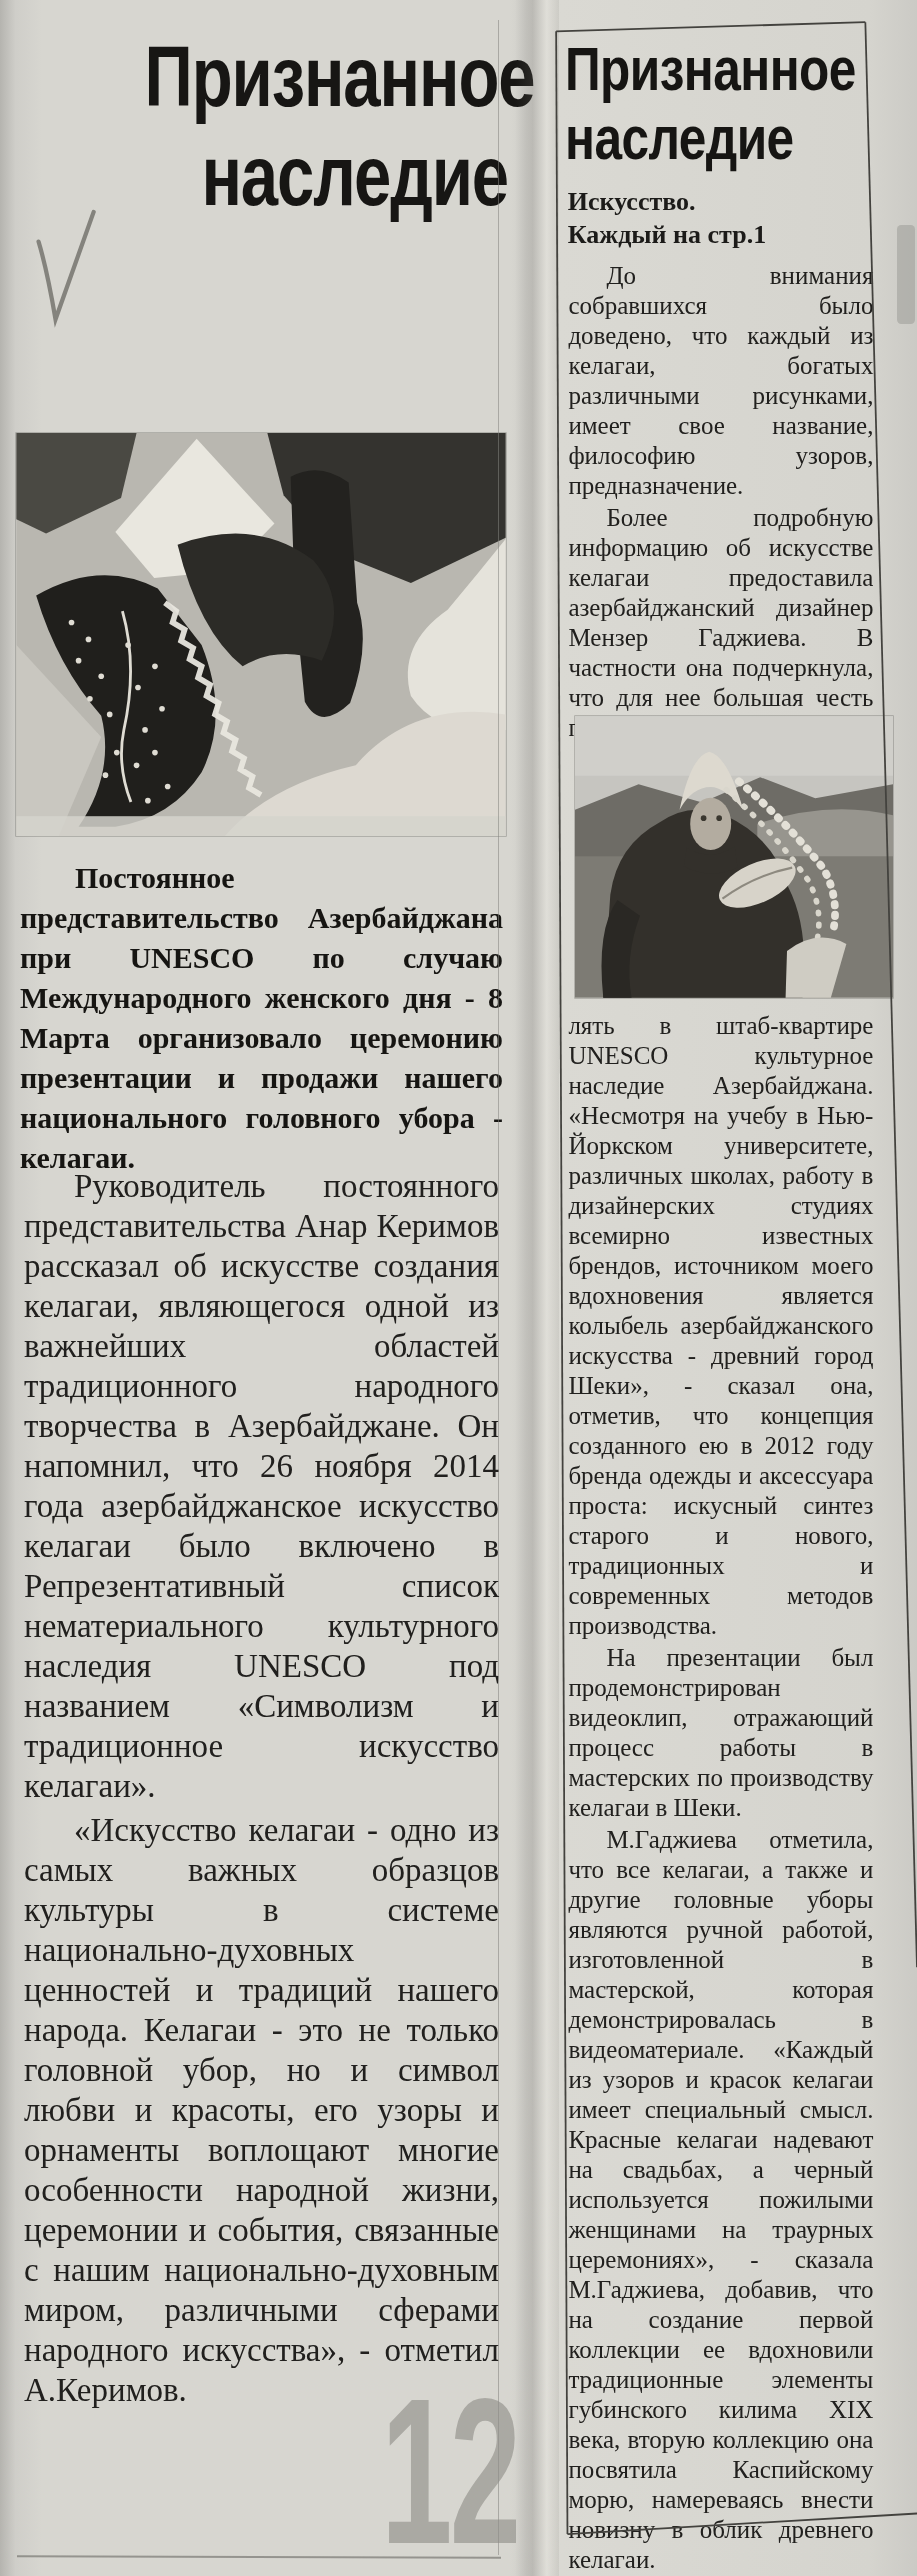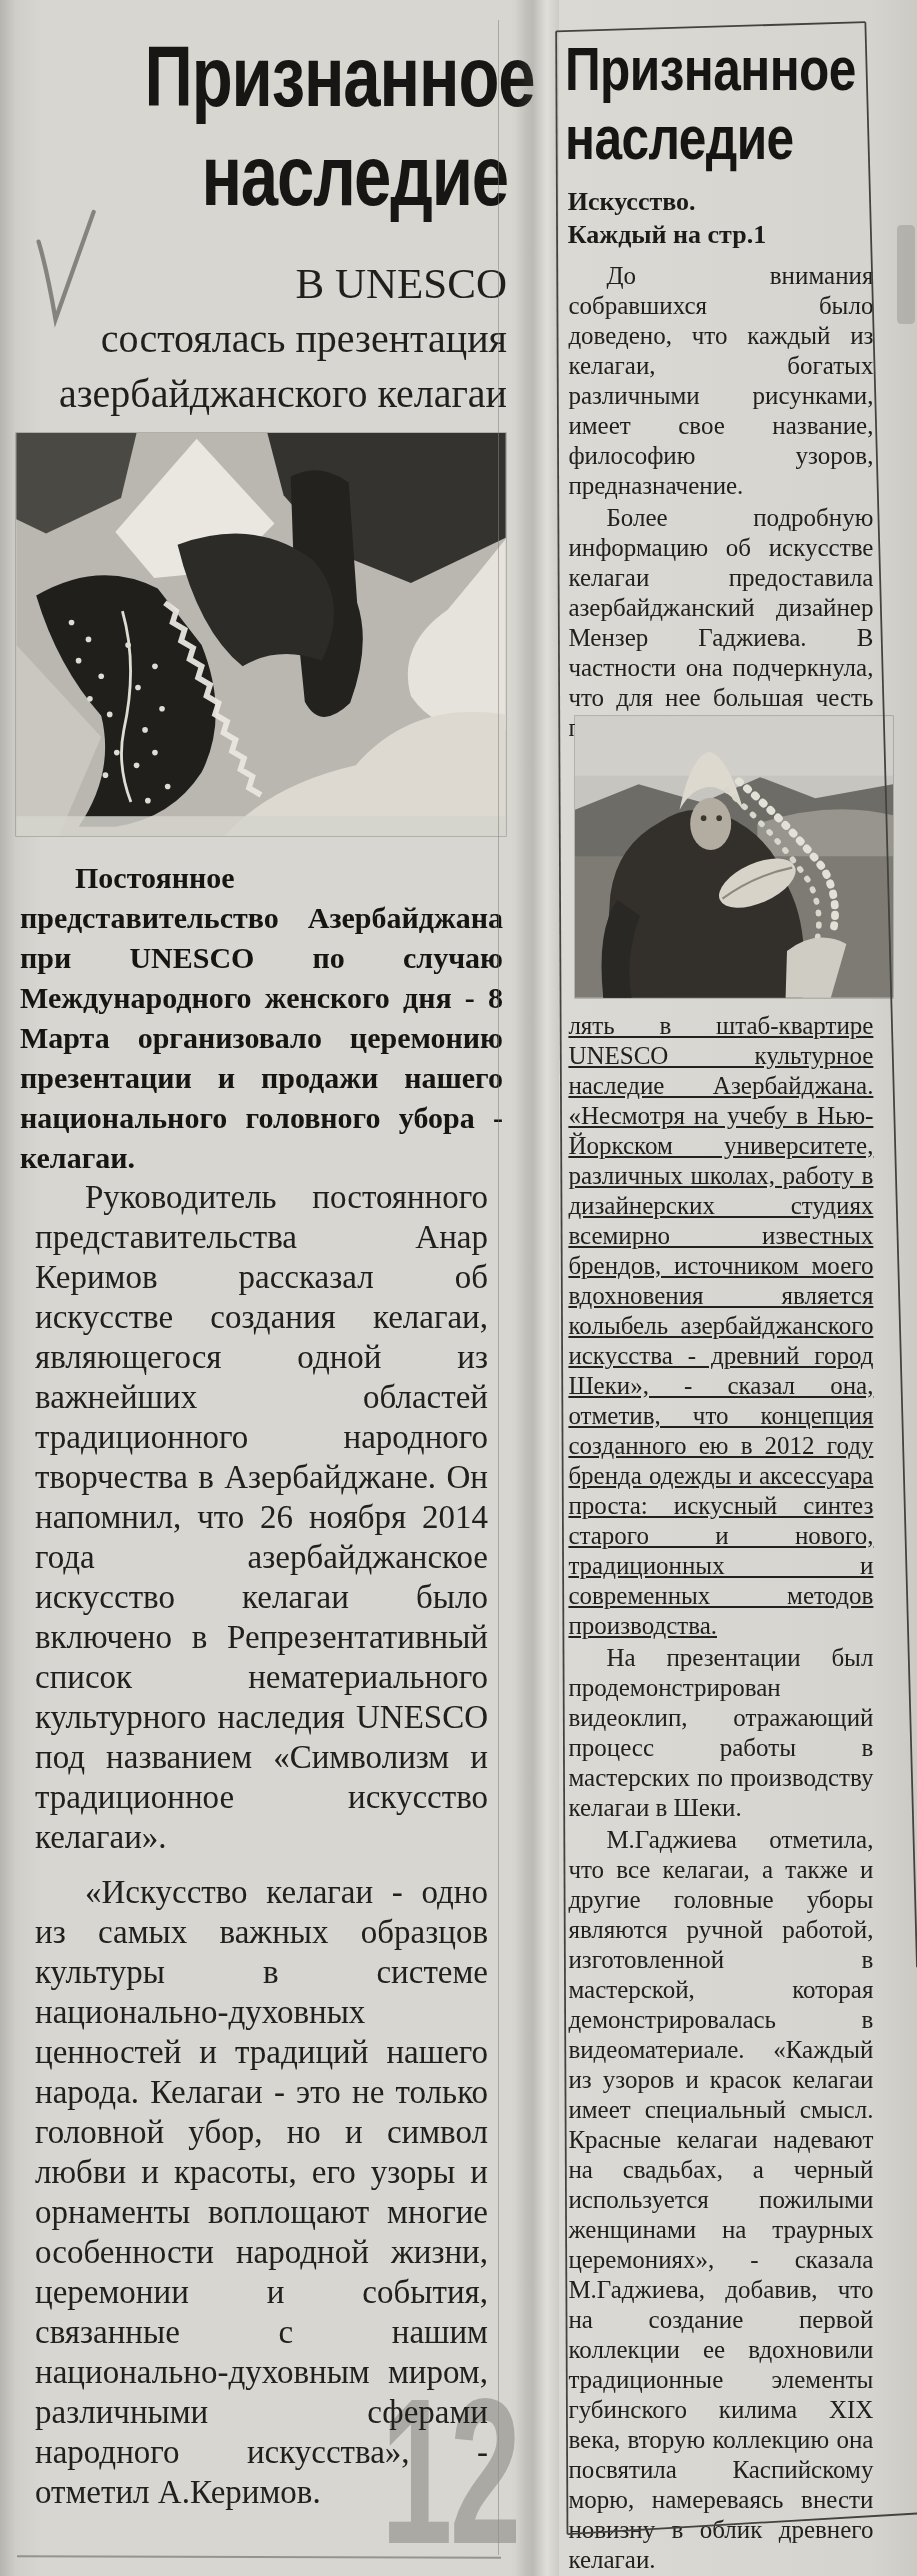--- a/index.html
+++ b/index.html
@@ -25,21 +25,21 @@
   .l-photo{left:15.6px;top:433px;width:490px;height:403px;}
   .l-lede{
     position:absolute;left:20px;top:858px;width:483px;
     font-weight:700;font-size:30px;line-height:40px;text-align:justify;
     text-indent:55px;word-spacing:3.5px;color:#161512;
   }
   .l-body{
     position:absolute;left:20px;top:1162px;width:483px;z-index:2;
     font-size:33px;line-height:40px;text-align:justify;
   }
-  .l-body p{margin:15px;text-indent:50px;}
+  .l-body p{margin:4px;text-indent:50px;}
   .col-rule{position:absolute;left:498px;top:20px;width:1.4px;height:2535px;background:#84837e;opacity:.55;}
   .l-bottom-rule{position:absolute;left:17px;top:2556px;width:484px;height:2.1px;background:#5f5e5a;opacity:.55;transform:rotate(.2deg);}
   .pagenum{
     position:absolute;left:381px;top:2368px;z-index:1;
     font-family:"Liberation Sans","DejaVu Sans",sans-serif;font-weight:700;
     font-size:207px;line-height:207px;letter-spacing:-4.2px;color:#8f8e88;opacity:.62;
     transform:scaleX(.62);transform-origin:0 0;
   }
   .checkmark{position:absolute;left:27px;top:202px;}
   
@@ -54,21 +54,21 @@
     position:absolute;left:0;top:12.7px;width:368px;
     font-family:"Liberation Sans","DejaVu Sans",sans-serif;font-weight:700;
     font-size:62px;line-height:69px;letter-spacing:-0.7px;color:#161513;
     transform:scaleX(.80);transform-origin:0 0;white-space:nowrap;
   }
   .r-note{position:absolute;left:2.8px;top:164px;font-weight:700;font-size:26px;line-height:33px;color:#1c1b19;}
   .r-body{position:absolute;left:1.4px;width:309px;font-size:25px;line-height:30px;text-align:justify;}
   .r-body-1{top:238px;}
   .r-body-2{top:988px;}
   .r-body p{margin:2px;text-indent:38px;}
-  .r-body p.cont{text-indent:0;text-decoration:underline;}
+  .r-body p.cont{text-indent:0;}
   .r-photo{left:10px;top:695px;width:318px;height:282px;position:absolute;}
   .r-byline{margin-top:5.7px;text-align:right;font-weight:700;text-indent:0;font-size:25.5px;padding-right:1.4px;}
   .smudge{position:absolute;left:897px;top:225px;width:18.4px;height:99px;background:#9d9c97;opacity:.55;border-radius:4.2px;}
   .borders{position:absolute;left:0;top:0;width:917px;height:2576px;pointer-events:none;}
 </style>
 </head>
 <body>
 
 <div class="page">
 
@@ -76,25 +76,20 @@
 
     <div class="l-title">
       <div>Признанное</div>
       <div>наследие</div>
     </div>
 
     <svg class="checkmark" width="74" height="130" viewBox="0 0 104 184">
       <path d="M16,56 Q28,96 40,166 Q60,110 94,14" fill="none" stroke="#6f6e68" stroke-width="6" stroke-linecap="round" opacity="0.8"></path>
     </svg>
 
-    <div class="l-subtitle">
-      <div class="big">В UNESCO</div>
-      <div>состоялась презентация</div>
-      <div>азербайджанского келагаи</div>
-    </div>
 
     <svg class="photo-frame l-photo" style="position:absolute;" viewBox="0 0 692 570">
       <rect x="0" y="0" width="692" height="570" fill="#b9b7b0"></rect>
       <path d="M0,0 H170 L148,92 L42,142 L0,122 Z" fill="#4a4943"></path>
       <path d="M140,140 L255,8 L365,128 L300,195 L195,205 Z" fill="#e9e7df"></path>
       <path d="M355,0 H692 V148 L558,212 L448,168 L378,88 Z" fill="#34332f"></path>
       <path d="M692,150 V420 Q598,432 558,372 Q538,300 610,250 Q652,200 692,150 Z" fill="#e5e3db"></path>
       <path d="M480,470 Q560,378 692,398 L692,570 H295 Q358,498 480,470 Z" fill="#ddd9d1"></path>
       <path d="M388,62 Q428,40 470,70 L482,240 Q502,300 472,382 Q430,422 408,380 L394,240 Z" fill="#23221f"></path>
       <path d="M228,158 Q338,118 420,180 Q472,240 432,322 Q370,300 320,330 Q258,280 228,158 Z" fill="#2c2b27"></path>

